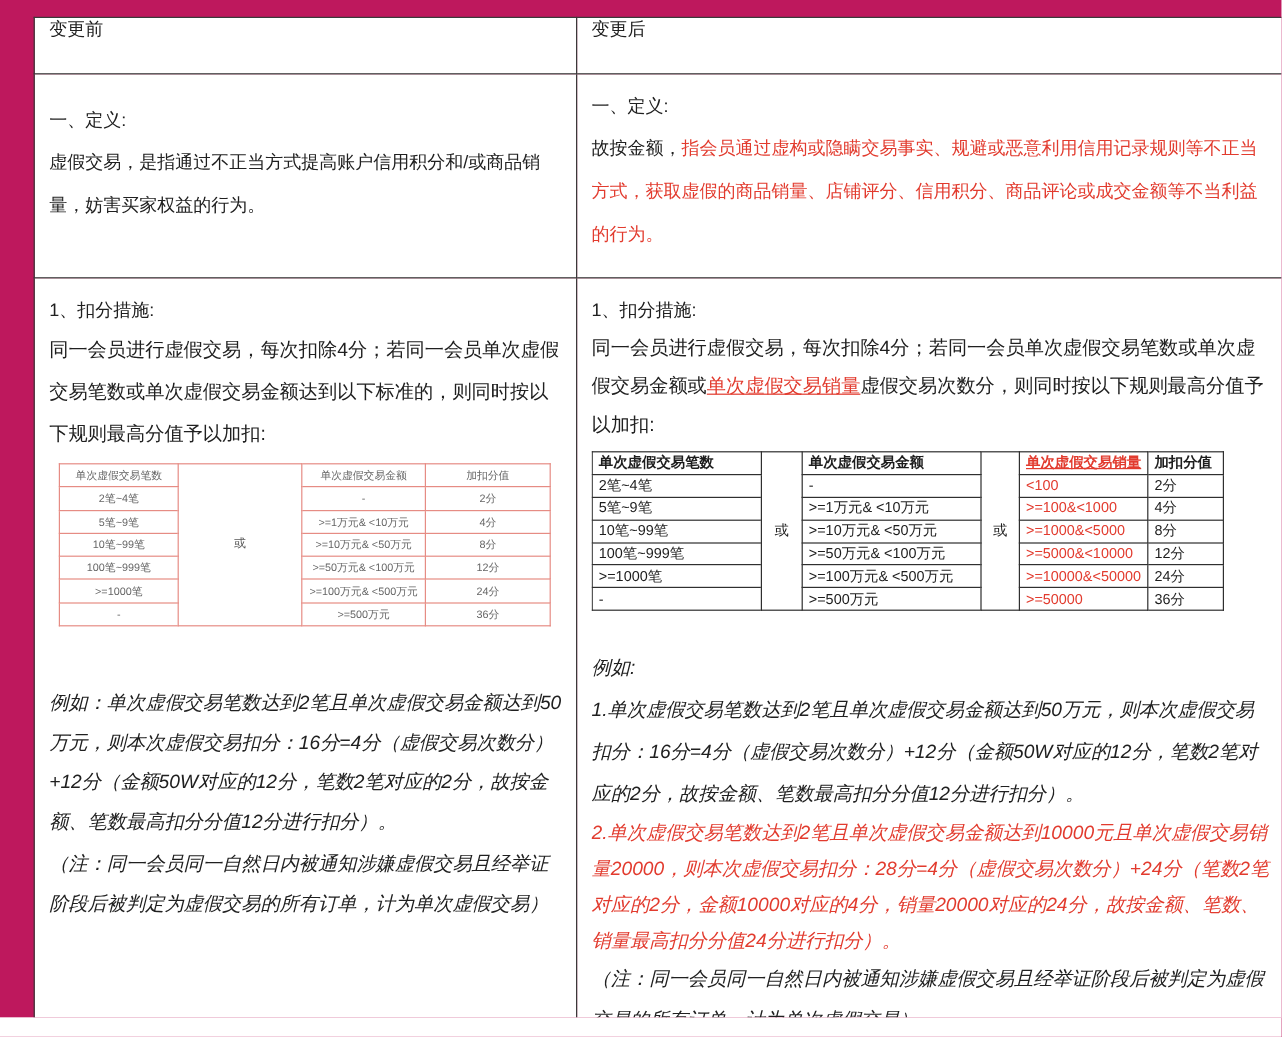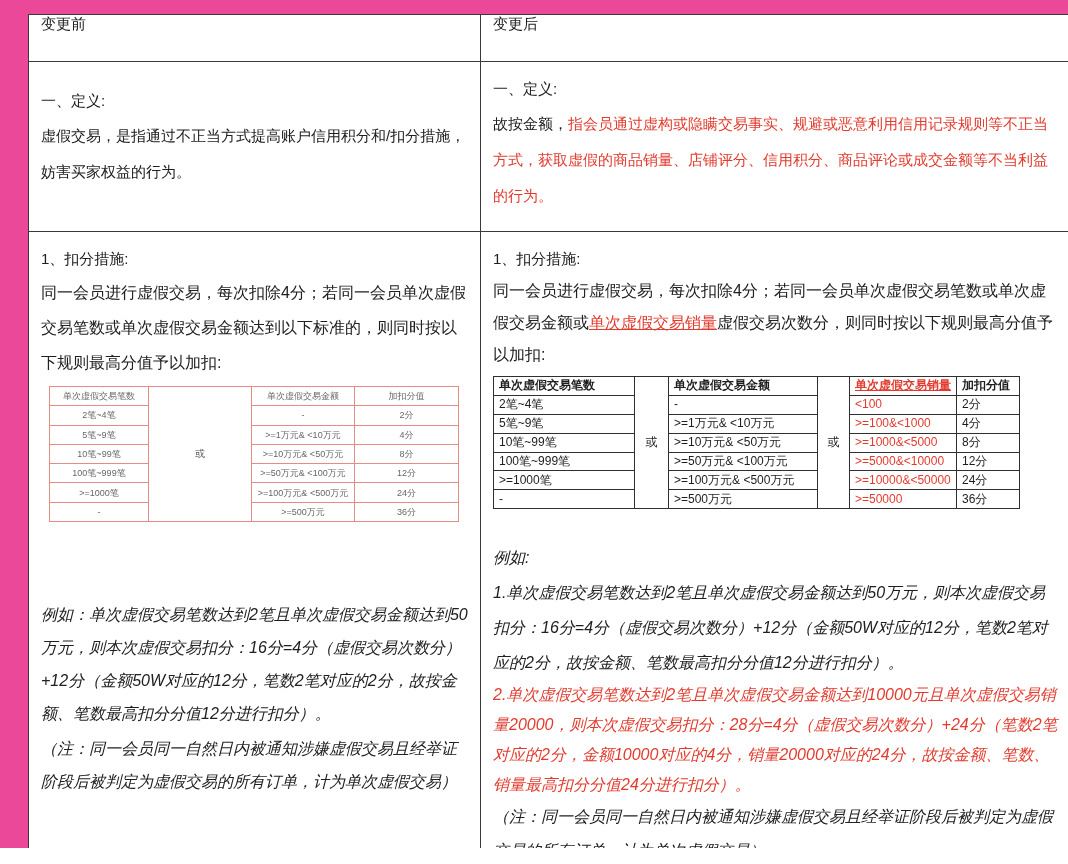--- a/index.html
+++ b/index.html
@@ -1,17 +1,17 @@
 <!DOCTYPE html>
 <html><head>
 <meta charset="utf-8">
 <style>
   html,body{margin:0;padding:0;background:#fff;}
   .page{
-    position:relative;width:1068px;height:848px;background:#ec4899;overflow:hidden;
+    position:relative;width:1068px;height:848px;background:#be185d;overflow:hidden;
     font-family:"Liberation Sans","DejaVu Sans",sans-serif;color:#202020;
   }
   table.main{
     position:absolute;left:28px;top:14px;width:993px;
     border-collapse:collapse;table-layout:fixed;
   }
   table.main>tbody>tr>td{
     border:1.5px solid #3a3a3a;vertical-align:top;padding:0 12px;background:#fff;
   }
   td.col-before{width:427px;}
@@ -42,21 +42,21 @@
   }
   table.mini-after td{
     border:1px solid #2f2f2f;font-size:12px;color:#1d1d1d;text-align:left;
     height:17.9px;padding:0 5px;overflow:hidden;white-space:nowrap;line-height:13px;
   }
   table.mini-after td.hd{font-weight:bold;}
   table.mini-after td.or-cell{text-align:center;font-weight:normal;padding:0 2px;}
   table.mini-after td.red-cell{color:#e23b2e;}
   table.mini-after td.red-hd{color:#e23b2e;font-weight:bold;text-decoration:underline;text-decoration-color:#e23b2e;}
   .ex-label{margin-top:32px;}
-  .gap-before-ex{margin-top:76px;}
+  .gap-before-ex{margin-top:48px;}
   .note-block{margin-top:2px;}
 </style>
 </head>
 <body>
 
 <div class="page">
   <table class="main">
     <tbody>
 
       <tr class="hdr">
@@ -65,21 +65,21 @@
         </td>
         <td class="col-after">
           <span>变更后</span>
         </td>
       </tr>
 
       <tr>
         <td class="col-before">
           <div class="wrap-def-l">
             <p class="h-line">一、定义:</p>
-            <p class="para" style="line-height:36px;">虚假交易，是指通过不正当方式提高账户信用积分和/扣分措施，妨害买家权益的行为。</p>
+            <p class="para" style="line-height:36px;">虚假交易，是指通过不正当方式提高账户信用积分和/或商品销量，妨害买家权益的行为。</p>
           </div>
         </td>
         <td class="col-after">
           <div class="wrap-def-r">
             <p class="h-line">一、定义:</p>
             <p class="para" style="line-height:36px;"><span>故按金额，</span><span class="red">指会员通过虚构或隐瞒交易事实、规避或恶意利用信用记录规则等不正当方式，获取虚假的商品销量、店铺评分、信用积分、商品评论或成交金额等不当利益的行为。</span></p>
           </div>
         </td>
       </tr>
 

